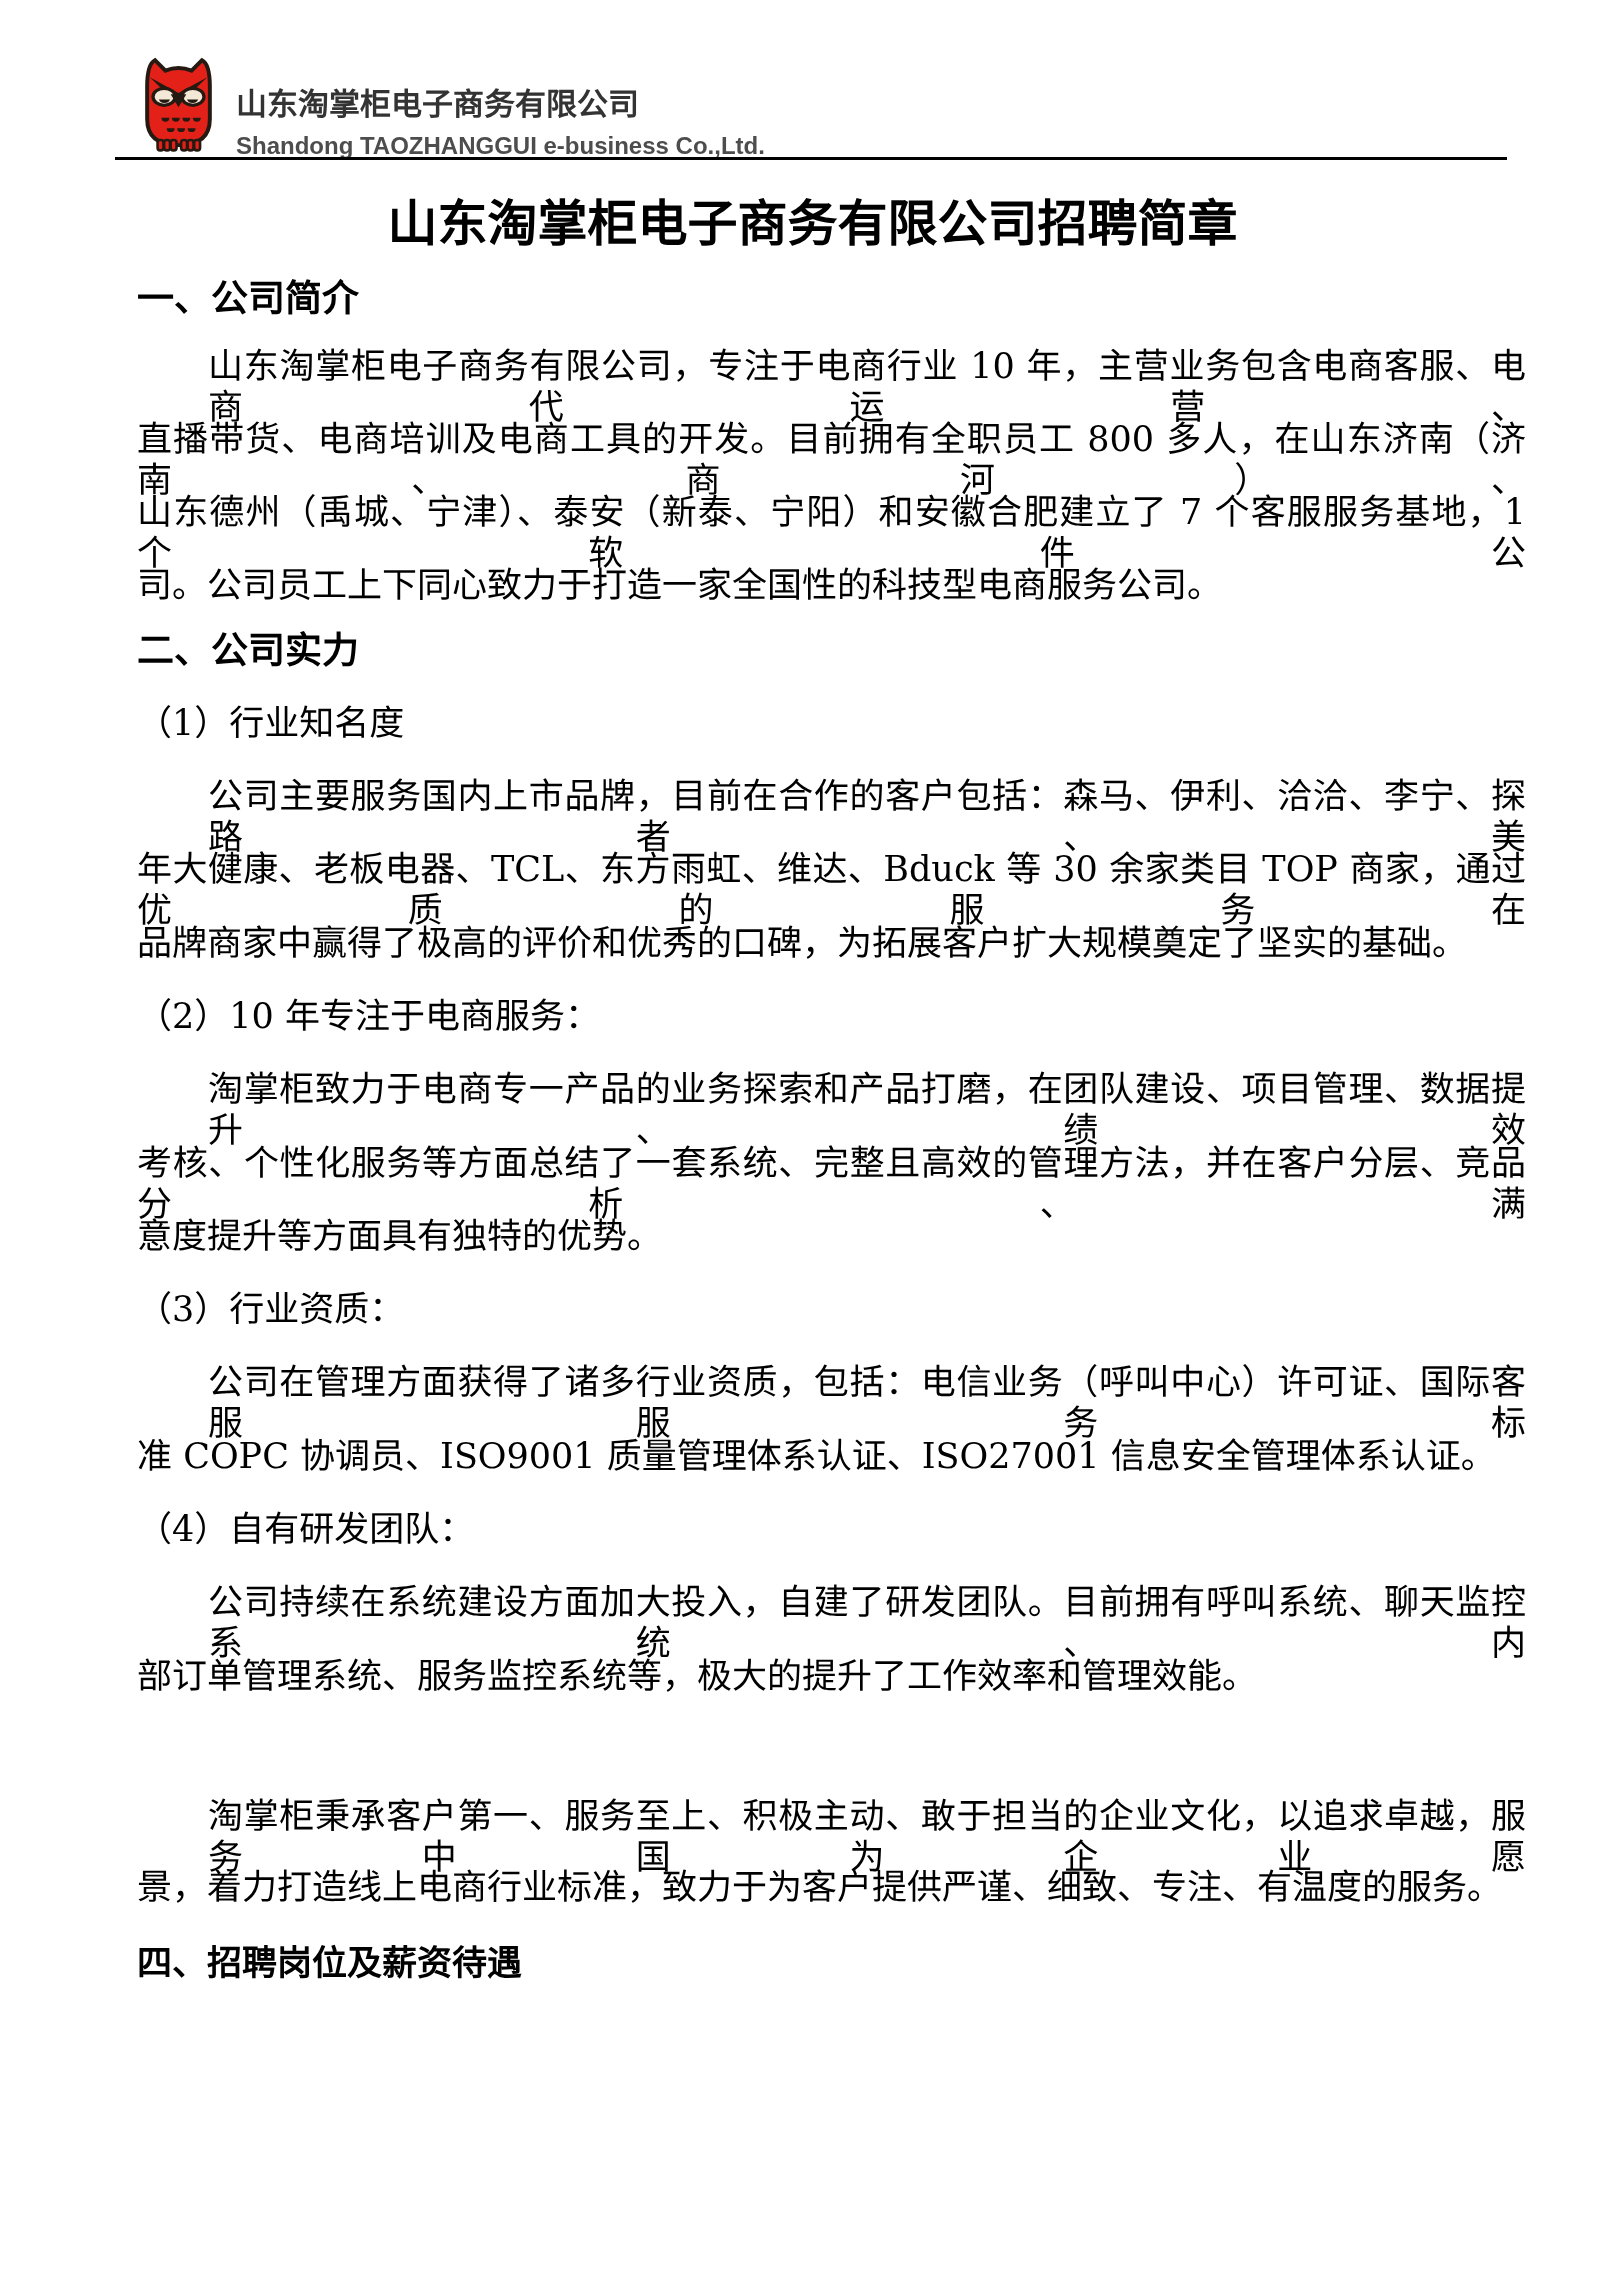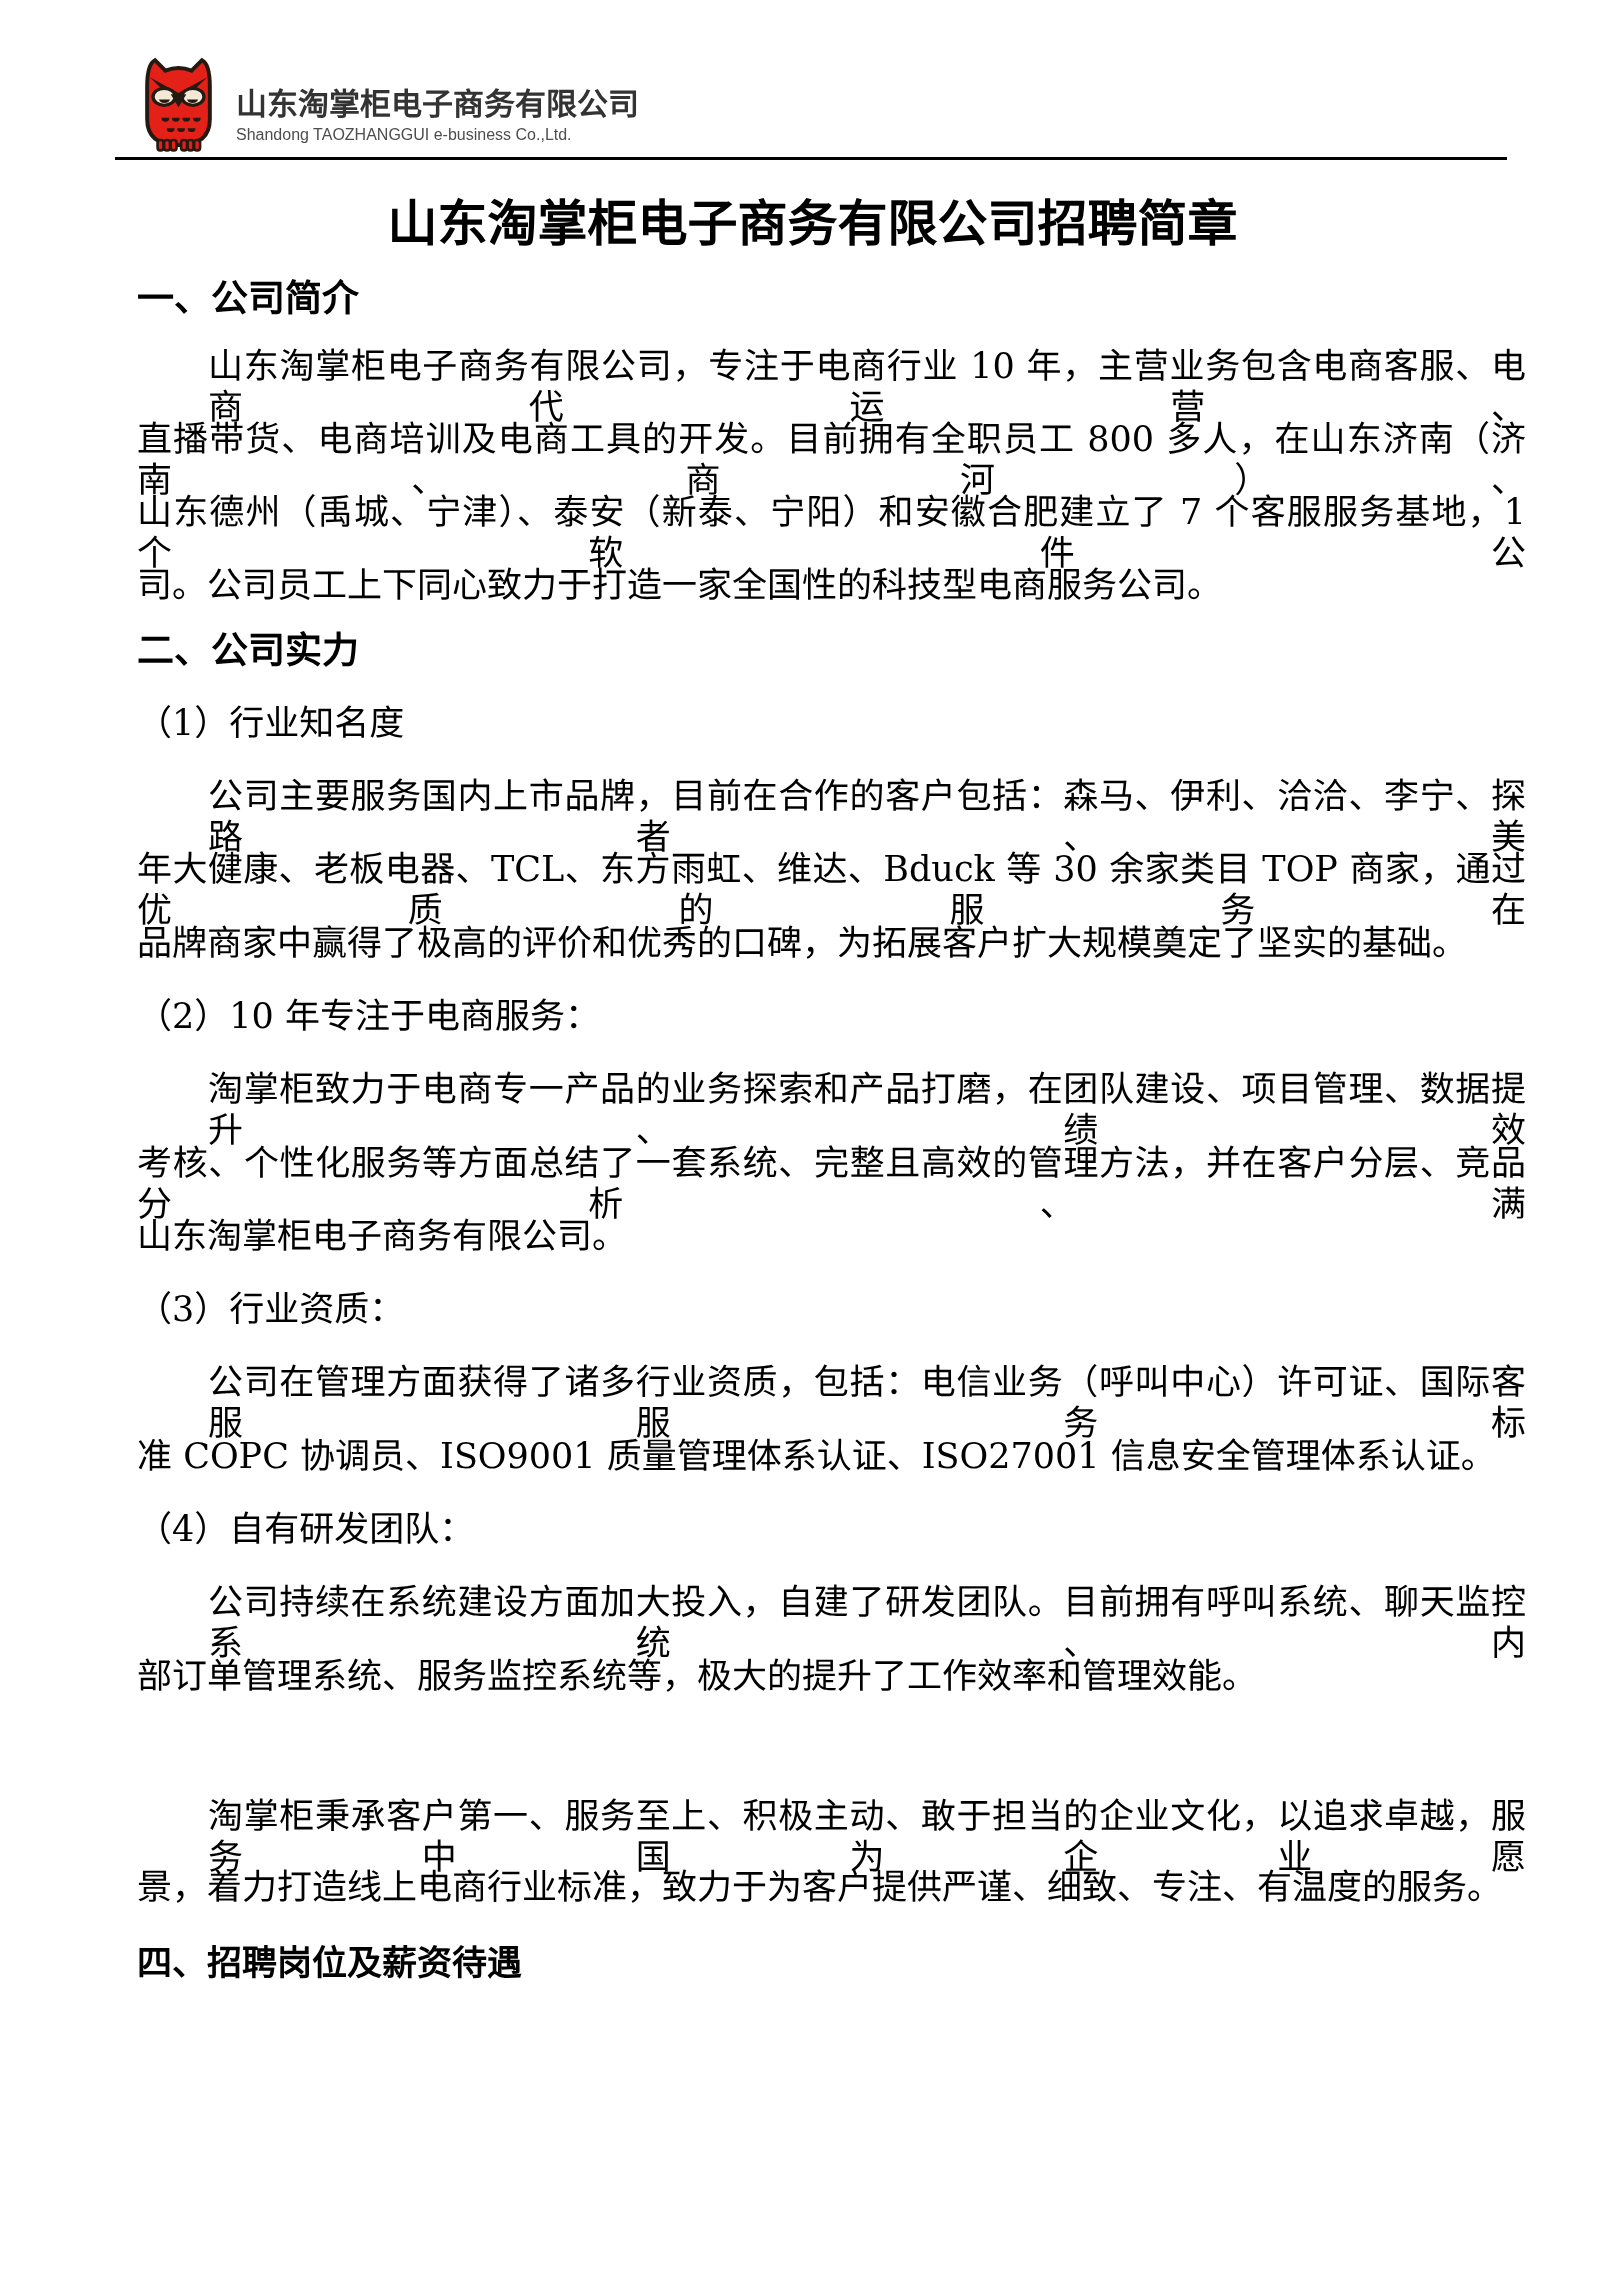--- a/index.html
+++ b/index.html
@@ -16,22 +16,22 @@
   .letterhead{position:absolute;left:0;top:0;width:1623px;height:161px;}
   .logo{position:absolute;left:139px;top:55px;width:79px;height:98px;}
   .brand{position:absolute;left:236px;top:88px;}
   .brand-zh{
     font-family:"Liberation Sans","DejaVu Sans",sans-serif;
     font-weight:bold;font-size:31px;letter-spacing:0px;color:#333333;
     line-height:1.1;white-space:nowrap;
   }
   .brand-en{
     font-family:"Liberation Sans","DejaVu Sans",sans-serif;
-    font-weight:normal;font-size:16px;color:#4d4d4d;
-    line-height:1.15;white-space:nowrap;margin-top:4px;
+    font-weight:bold;font-size:24px;color:#4d4d4d;
+    line-height:1.15;white-space:nowrap;margin-top:10px;
   }
   .rule{position:absolute;left:115px;top:157px;width:1392px;height:3.3px;background:#000;}
   
   .doc-title{
     position:absolute;left:118px;top:194px;width:1389px;
     text-align:center;font-size:50px;font-weight:bold;line-height:1.2;
     white-space:nowrap;
   }
   .line{
     position:absolute;left:124px;width:1389px;
@@ -110,21 +110,21 @@
 
   <div class="line h-serif" style="top:629px">二、公司实力</div>
   <div class="line" style="top:703px">（1）行业知名度</div>
   <div class="line stretch indent" style="top:776px">公司主要服务国内上市品牌，目前在合作的客户包括：森马、伊利、洽洽、李宁、探路者、美</div>
   <div class="line stretch" style="top:849px">年大健康、老板电器、TCL、东方雨虹、维达、Bduck 等 30 余家类目 TOP 商家，通过优质的服务在</div>
   <div class="line" style="top:923px">品牌商家中赢得了极高的评价和优秀的口碑，为拓展客户扩大规模奠定了坚实的基础。</div>
 
   <div class="line" style="top:996px">（2）10 年专注于电商服务：</div>
   <div class="line stretch" style="top:1143px">考核、个性化服务等方面总结了一套系统、完整且高效的管理方法，并在客户分层、竞品分析、满</div>
   <div class="line stretch indent" style="top:1069px">淘掌柜致力于电商专一产品的业务探索和产品打磨，在团队建设、项目管理、数据提升、绩效</div>
-  <div class="line" style="top:1216px">山东淘掌柜电子商务有限公司。</div>
+  <div class="line" style="top:1216px">意度提升等方面具有独特的优势。</div>
 
   <div class="line" style="top:1289px">（3）行业资质：</div>
   <div class="line stretch indent" style="top:1362px">公司在管理方面获得了诸多行业资质，包括：电信业务（呼叫中心）许可证、国际客服服务标</div>
   <div class="line" style="top:1436px">准 COPC 协调员、ISO9001 质量管理体系认证、ISO27001 信息安全管理体系认证。</div>
 
   <div class="line" style="top:1509px">（4）自有研发团队：</div>
   <div class="line stretch indent" style="top:1582px">公司持续在系统建设方面加大投入，自建了研发团队。目前拥有呼叫系统、聊天监控系统、内</div>
   <div class="line" style="top:1656px">部订单管理系统、服务监控系统等，极大的提升了工作效率和管理效能。</div>
 
   <div class="line stretch indent" style="top:1796px">淘掌柜秉承客户第一、服务至上、积极主动、敢于担当的企业文化，以追求卓越，服务中国为企业愿</div>

